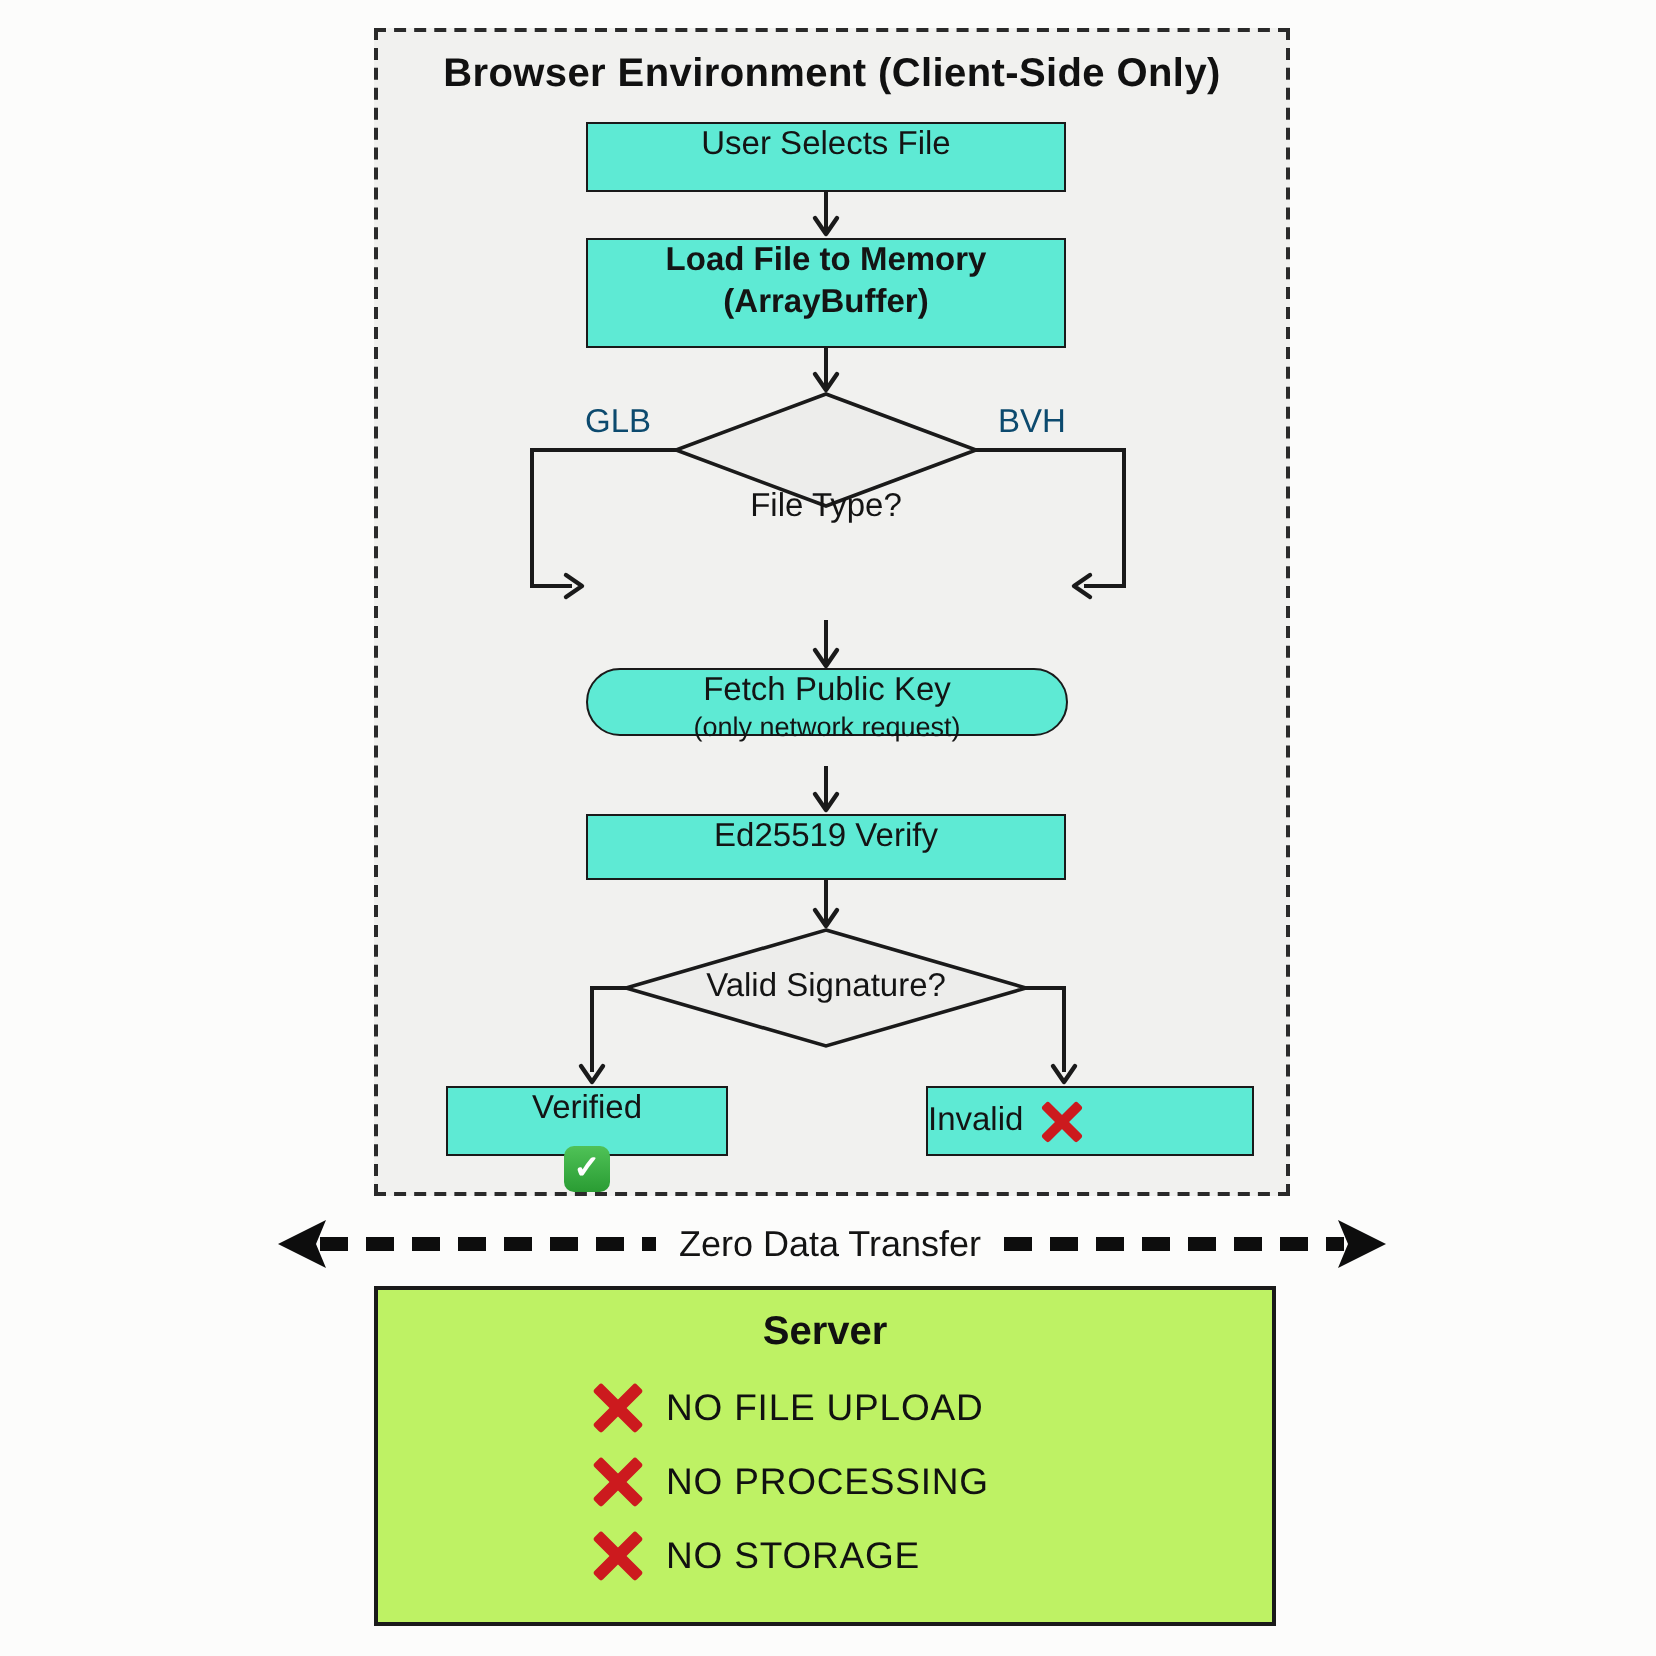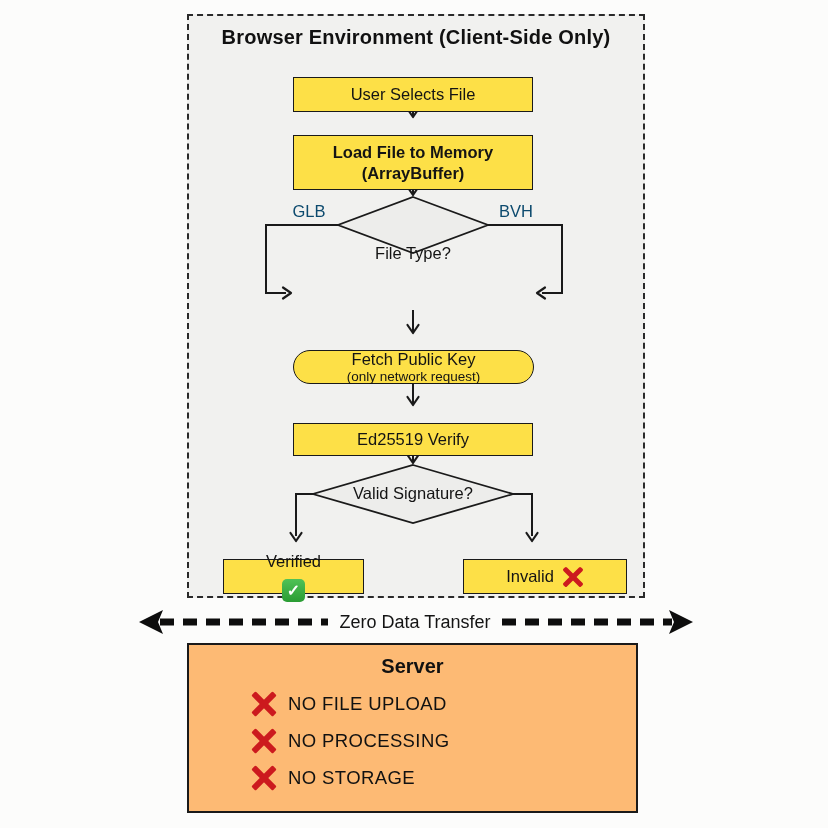--- a/index.html
+++ b/index.html
@@ -42,31 +42,30 @@
   }
   .connectors .wire { stroke: #1a1a1a; stroke-width: 2; fill: none; }
   .connectors .head { stroke: #1a1a1a; stroke-width: 2.2; fill: none; stroke-linecap: round; stroke-linejoin: round; }
   .connectors .diamond { fill: #ededeb; stroke: #1a1a1a; stroke-width: 1.8; }
   .connectors .thickdash { stroke: #0d0d0d; stroke-width: 7; fill: none; stroke-dasharray: 14 9; }
   .connectors .bighead { fill: #0d0d0d; stroke: none; }
 
   
   .node {
     position: absolute;
-    background: #fde047;
+    background: #5eead4;
     border: 1.5px solid #1a1a1a;
     display: flex;
     flex-direction: column;
     align-items: center;
-    justify-content: center;
+    justify-content: flex-start;
     text-align: center;
     font-size: 16.5px;
     line-height: 1.25;
     color: #141414;
-    margin-top: 16px;
   }
   .node .sub { font-size: 13.5px; line-height: 1.2; }
   .node-row { flex-direction: row; gap: 8px; }
 
   .diamond-label {
     position: absolute;
     text-align: center;
     font-size: 16.5px;
     color: #141414;
   }
@@ -87,33 +86,33 @@
     font-size: 18px;
     color: #141414;
     line-height: 24px;
   }
 
   
   .server-panel {
     position: absolute;
     left: 187px; top: 643px;
     width: 451px; height: 170px;
-    background: #fdba74;
+    background: #bef264;
     border: 2px solid #1a1a1a;
   }
   .server-title {
     margin-top: 10px;
     text-align: center;
     font-size: 20px;
     font-weight: bold;
     color: #111;
   }
   .server-items {
     margin-top: 13px;
-    padding-left: 62px;
+    padding-left: 107px;
   }
   .server-item {
     display: flex;
     align-items: center;
     gap: 11px;
     height: 26px;
     margin-bottom: 11px;
     font-size: 18.5px;
     letter-spacing: 0.4px;
     color: #111;

